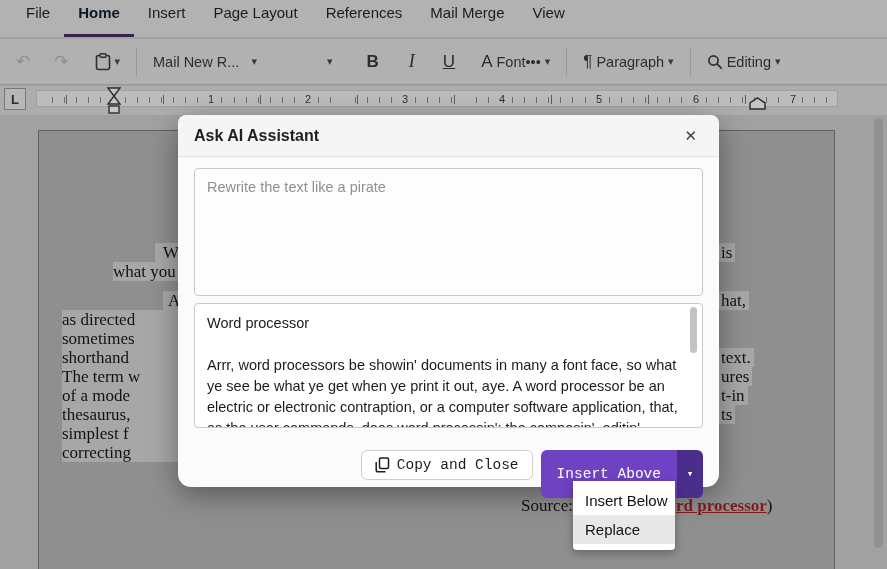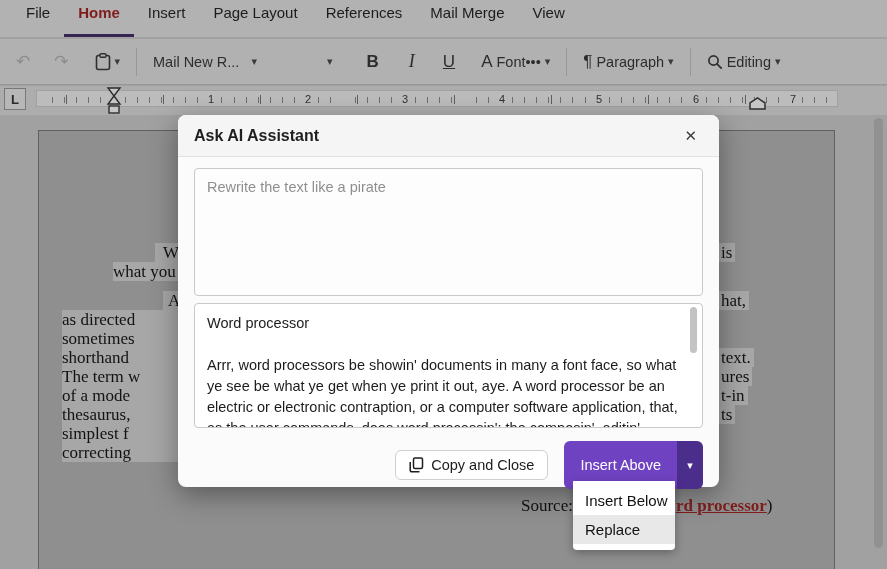--- a/index.html
+++ b/index.html
@@ -6,21 +6,21 @@
   html,body { width:887px; height:569px; overflow:hidden;
     font-family:"Liberation Sans","DejaVu Sans",sans-serif; }
   #app { position:relative; width:887px; height:569px; background:#a1a1a1; overflow:hidden; }
 
   
   .menubar { position:absolute; left:0; top:0; width:887px; height:38px;
     background:#b2b2b2; border-bottom:1px solid #a2a2a2;
     display:flex; align-items:stretch; padding-left:12px; }
   .menutab { display:flex; align-items:center; padding:12px 14px; font-size:15px; color:#1c1c1c;
     cursor:default; border-bottom:3px solid transparent; padding-top:3px; }
-  .menutab.active { color:#7f1d1d; font-weight:bold; border-bottom-color:#36254e; }
+  .menutab.active { color:#0f172a; font-weight:bold; border-bottom-color:#36254e; }
 
   
   .toolbar { position:absolute; left:0; top:39px; width:887px; height:46px;
     background:#b1b1b1; border-bottom:1px solid #979797;
     display:flex; align-items:center; color:#303030; }
   .tb { display:flex; align-items:center; font-size:15px; color:#2d2d2d; }
   .tbtn { padding:4px 6px; border-radius:3px; display:flex; align-items:center; gap:4px; }
   .disabled { color:#8d8d8d; }
   .caret { font-size:11px; color:#3a3a3a; line-height:1; }
   .sep { width:1px; height:28px; background:#989898; margin:0 10px; }
@@ -60,38 +60,38 @@
   .srcline { position:absolute; font-family:"Liberation Serif","DejaVu Serif",serif;
     font-size:17px; line-height:20px; color:#121212; white-space:nowrap; }
   .doclink { color:#7f1d1d; text-decoration:underline;font-weight:bold; }
 
   
   .vscroll-thumb { position:absolute; right:4px; top:118px; width:9px; height:430px;
     background:#919191; border-radius:5px; }
 
   
   .dialog { position:absolute; left:178px; top:115px; width:541px; height:372px;
-    background:#fbfbfb; border-radius:8px; box-shadow:0 8px 28px rgba(0,0,0,0.38);
+    background:#fbfbfb; border-radius:13px; box-shadow:0 8px 28px rgba(0,0,0,0.38);
     overflow:visible; }
   .dlg-header { position:absolute; left:0; top:0; right:0; height:42px;
     background:#f5f5f5; border-bottom:1px solid #e2e2e2; border-radius:8px 8px 0 0;
     display:flex; align-items:center; padding:0 16px; }
   .dlg-title { font-size:16px; font-weight:bold; color:#1f1f1f; flex:1; }
   .dlg-close { font-size:15px; color:#3c3c3c; padding:4px 6px; cursor:default; }
   .promptbox { position:absolute; left:16px; top:53px; width:509px; height:128px;
     background:#fdfdfd; border:1px solid #c9c9c9; border-radius:4px; padding:10px 12px;
     font-size:14.5px; }
   .placeholder { color:#8f8f8f; }
   .resultbox { position:absolute; left:16px; top:188px; width:509px; height:125px;
     background:#ffffff; border:1px solid #c9c9c9; border-radius:4px; padding:9px 24px 9px 12px;
     font-size:14.5px; line-height:21px; color:#1c1c1c; overflow:hidden; white-space:pre-wrap; }
   .rb-thumb { position:absolute; left:512px; top:192px; width:7px; height:46px;
     background:#c3c3c3; border-radius:4px; }
   .dlg-footer { position:absolute; left:0; right:16px; top:335px; height:30px;
-    display:flex; justify-content:flex-end; align-items:center; gap:16px; }
+    display:flex; justify-content:flex-end; align-items:flex-start; gap:8px;font-family:Liberation Mono, monospace; }
   .btn-copy { height:30px; background:#ffffff; border:1px solid #cfcfcf; border-radius:6px;
     display:flex; align-items:center; gap:7px; padding:0 13px; font-size:14.5px; color:#1c1c1c; }
   .splitbtn { height:48px; display:flex; border-radius:6px; overflow:hidden; }
   .split-main { background:#6f42c1; color:#ffffff; font-size:14.5px;
     display:flex; align-items:center; padding:0 16px; }
   .split-arrow { background:#4b2d8c; width:26px; display:flex; align-items:center;
     justify-content:center; color:#fff; }
   .split-arrow .caret { color:#ffffff; }
 
   

